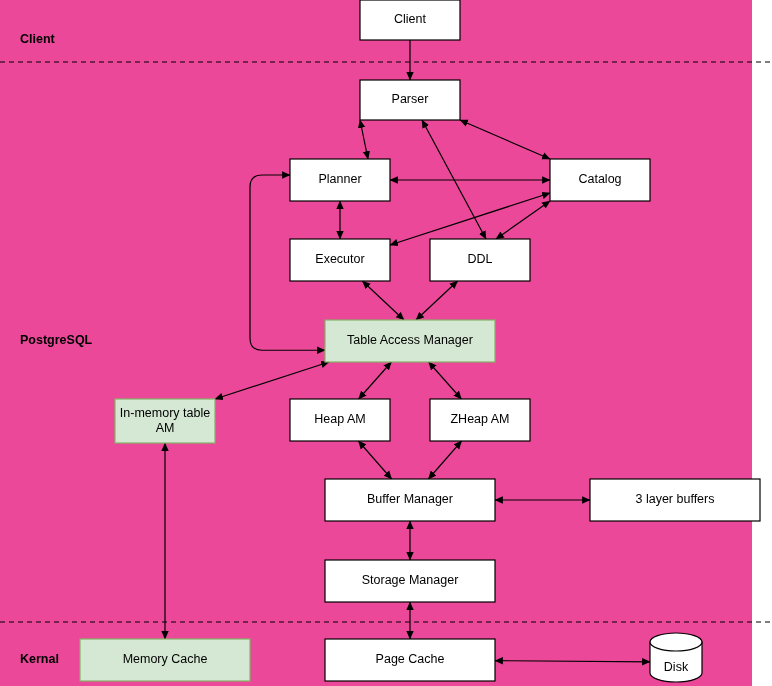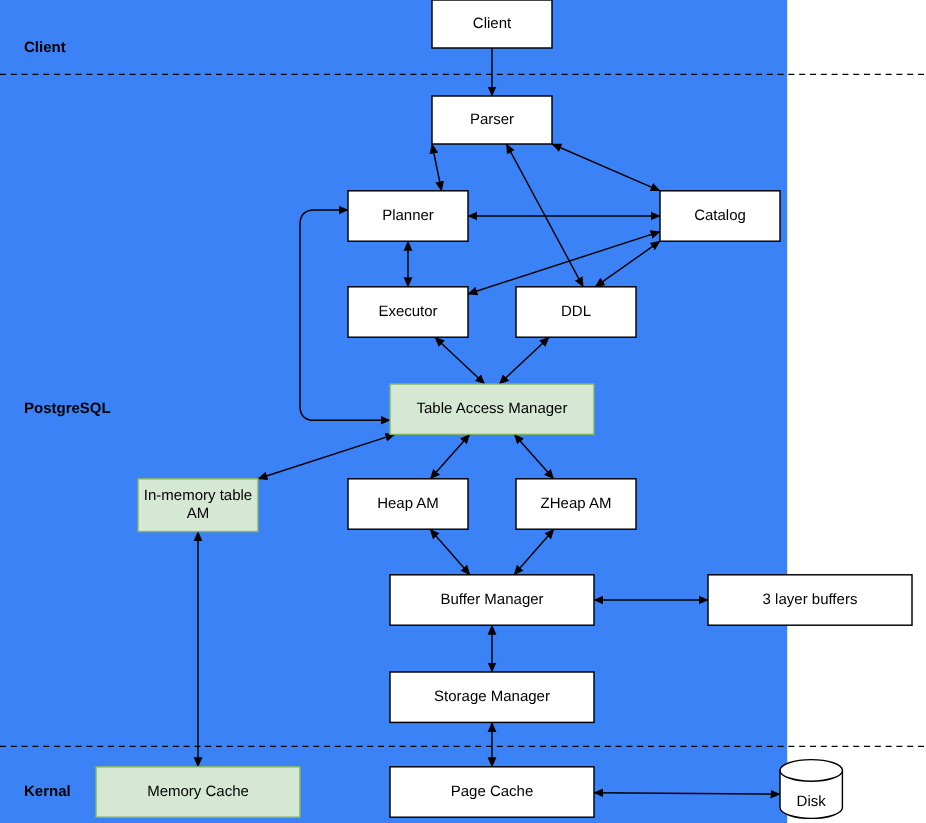--- a/index.html
+++ b/index.html
@@ -8,23 +8,23 @@
     background: #ffffff;
   }
   body {
     width: 772px;
     height: 686px;
     font-family: "Liberation Sans", sans-serif;
     overflow: hidden;
   }
   #diagram-root {
     position: relative;
-    width: 656px;
+    width: 752px;
     height: 686px;
-    background: #3b82f6;
+    background: #ec4899;
   }
   svg.diagram {
     display: block;
     width: 772px;
     height: 686px;
   }
   text {
     font-family: "Liberation Sans", sans-serif;
     fill: #000000;
   }

